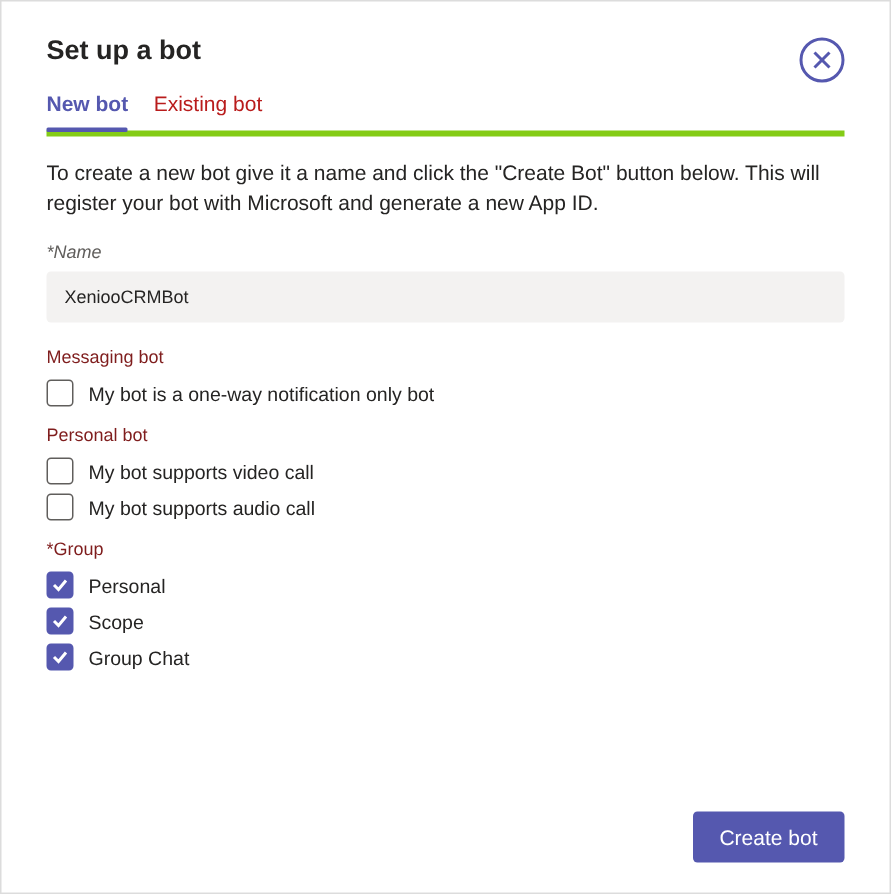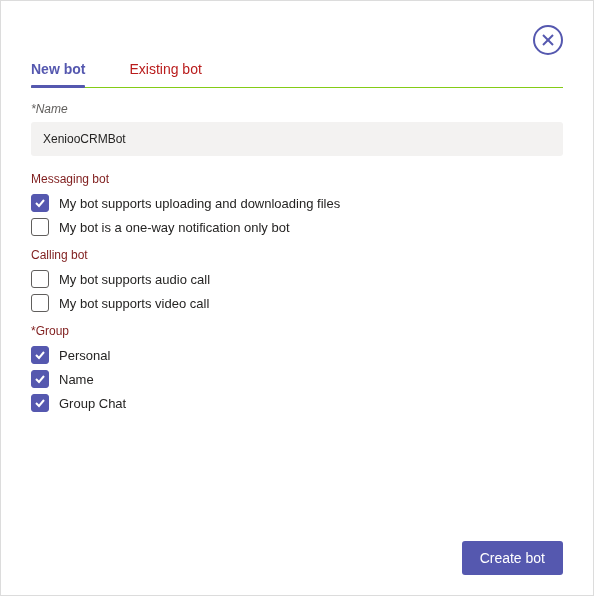--- a/index.html
+++ b/index.html
@@ -39,22 +39,22 @@
     border-radius: 50%;
     display: flex;
     align-items: center;
     justify-content: center;
     cursor: pointer;
     margin-top: 2px;
   }
   .close-btn svg line { stroke: #5558AF; stroke-width: 2; }
   .tabs {
     display: flex;
-    gap: 44px;
-    border-bottom: 1px solid #84cc16;
+    gap: 17px;
+    border-bottom: 4px solid #84cc16;
     margin-bottom: 14px;
   }
   .tab {
     padding: 6px 0 10px 0;
     font-size: 14px;
     color: #b91c1c;
     cursor: pointer;
     position: relative;
   }
   .tab.active {
@@ -144,95 +144,89 @@
     font-family: inherit;
   }
 </style>
 </head>
 <body>
 
 <div class="dialog">
 
   <div class="header-row">
     <div>
+      <h1 class="title">Set up a bot</h1>
     </div>
     <div class="close-btn">
       <svg width="14" height="14" viewBox="0 0 14 14">
         <line x1="2" y1="2" x2="12" y2="12"></line>
         <line x1="12" y1="2" x2="2" y2="12"></line>
       </svg>
     </div>
   </div>
 
   <div class="tabs">
     <div class="tab active">New bot</div>
     <div class="tab">Existing bot</div>
   </div>
 
+  <p class="description">To create a new bot give it a name and click the "Create Bot" button below. This will register your bot with Microsoft and generate a new App ID.</p>
 
   <div class="field-label">*Name</div>
   <input class="text-input" type="text" value="XeniooCRMBot" style="">
 
   
   <div class="section-label">Messaging bot</div>
+
+
+  <div class="check-row">
+    <div class="checkbox unchecked"></div>
+    <span class="check-label">My bot is a one-way notification only bot</span>
+  </div>
+
+  
+  <div class="section-label section-gap">Personal bot</div>
+
+  <div class="check-row">
+    <div class="checkbox unchecked"></div>
+    <span class="check-label">My bot supports video call</span>
+  </div>
+
+  <div class="check-row">
+    <div class="checkbox unchecked"></div>
+    <span class="check-label">My bot supports audio call</span>
+  </div>
+
+  
+  <div class="section-label section-gap">*Group</div>
 
   <div class="check-row">
     <div class="checkbox checked">
       <svg width="12" height="12" viewBox="0 0 12 12">
           <path d="M2 6 L5 9 L10 3" stroke="#fff" stroke-width="2" fill="none"></path>
         </svg>
     </div>
-    <span class="check-label">My bot supports uploading and downloading files</span>
-  </div>
-
-  <div class="check-row">
-    <div class="checkbox unchecked"></div>
-    <span class="check-label">My bot is a one-way notification only bot</span>
-  </div>
-
-  
-  <div class="section-label section-gap">Calling bot</div>
-
-  <div class="check-row">
-    <div class="checkbox unchecked"></div>
-    <span class="check-label">My bot supports audio call</span>
-  </div>
-
-  <div class="check-row">
-    <div class="checkbox unchecked"></div>
-    <span class="check-label">My bot supports video call</span>
-  </div>
-
-  
-  <div class="section-label section-gap">*Group</div>
+    <span class="check-label">Personal</span>
+  </div>
 
   <div class="check-row">
     <div class="checkbox checked">
       <svg width="12" height="12" viewBox="0 0 12 12">
           <path d="M2 6 L5 9 L10 3" stroke="#fff" stroke-width="2" fill="none"></path>
         </svg>
     </div>
-    <span class="check-label">Personal</span>
+    <span class="check-label">Scope</span>
   </div>
 
   <div class="check-row">
     <div class="checkbox checked">
       <svg width="12" height="12" viewBox="0 0 12 12">
           <path d="M2 6 L5 9 L10 3" stroke="#fff" stroke-width="2" fill="none"></path>
         </svg>
     </div>
-    <span class="check-label">Name</span>
-  </div>
-
-  <div class="check-row">
-    <div class="checkbox checked">
-      <svg width="12" height="12" viewBox="0 0 12 12">
-          <path d="M2 6 L5 9 L10 3" stroke="#fff" stroke-width="2" fill="none"></path>
-        </svg>
-    </div>
     <span class="check-label">Group Chat</span>
   </div>
 
   <div class="footer">
     <button class="create-btn">Create bot</button>
   </div>
 
 </div>
 
 </body></html>

